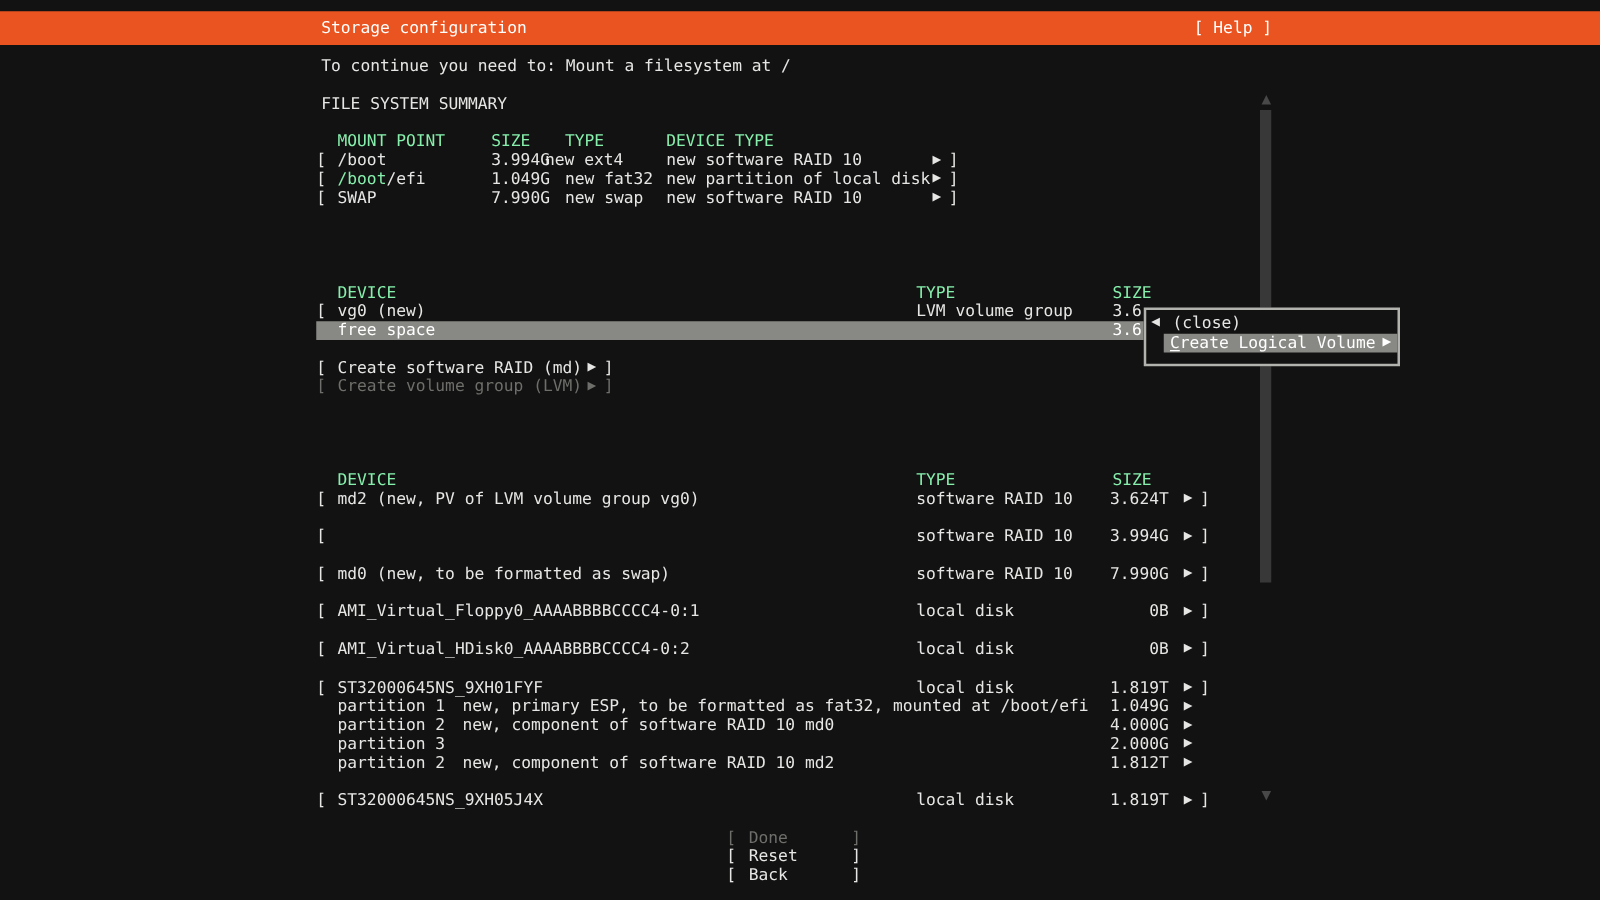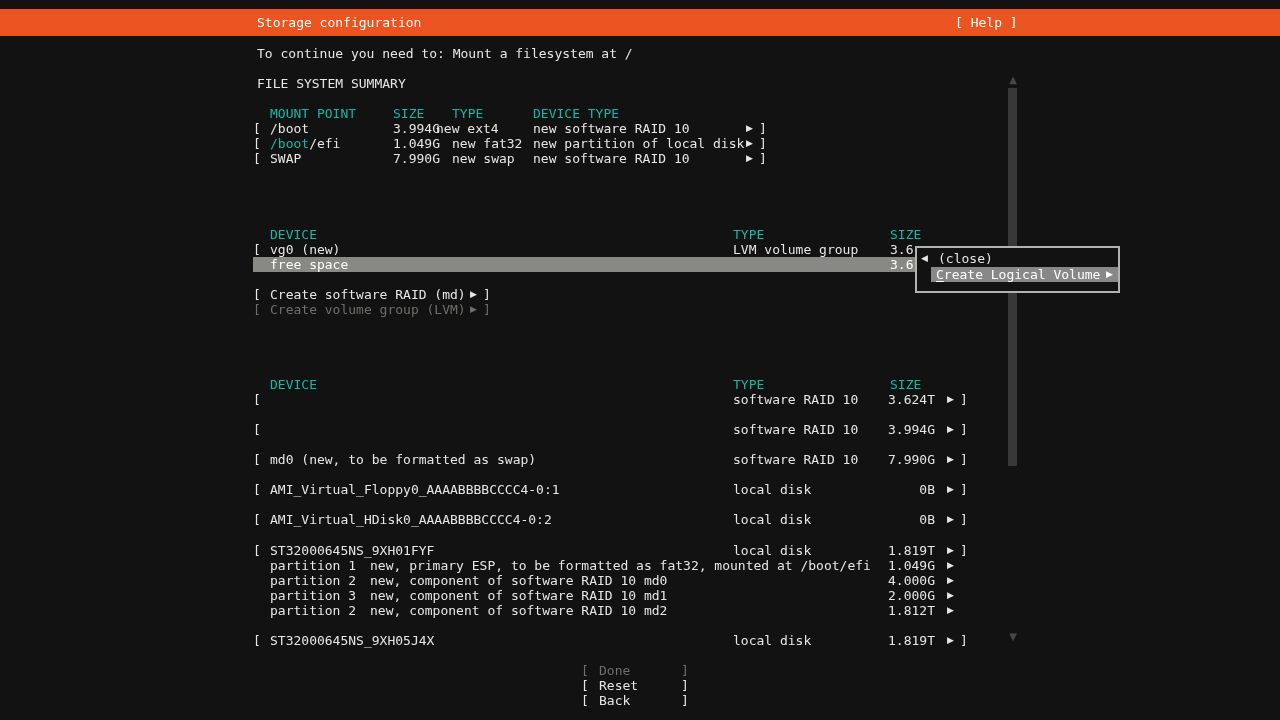--- a/index.html
+++ b/index.html
@@ -3,21 +3,21 @@
 <meta charset="utf-8">
 <style>
   html,body{margin:0;padding:0;background:#000;}
   .screen{
     position:relative;width:1280px;height:720px;background:#121212;
     font-family:"DejaVu Sans Mono",monospace;font-size:13px;color:#e6e6e4;
     overflow:hidden;
   }
   .line{position:absolute;left:0;width:100%;height:15px;line-height:15px;}
   .ps{position:absolute;height:15px;line-height:15px;white-space:pre;}
-  .muted{color:#14b8a6;}
+  .muted{color:#86efac;}
   .dim{color:#6e6e6a;}
   .arr{font-size:9px;font-family:"DejaVu Sans",sans-serif;}
   .topbar{position:absolute;top:9px;left:0;width:100%;height:27px;background:#e95420;color:#ffffff;}
   .topbar .ps{height:27px;line-height:27px;}
   .hlbar{position:absolute;left:253px;top:257px;width:662px;height:15px;background:#888884;color:#fff;}
   .hlbar .ps{color:#fff;}
   .popup{position:absolute;left:915px;top:246px;width:205px;height:47px;box-sizing:border-box;
          background:#121212;border:2px solid #b2b2ae;z-index:10;}
   .popup .ps{height:15px;line-height:15px;}
   .menu-hl{position:absolute;left:14px;top:19px;width:187px;height:15px;background:#888884;color:#fff;}
@@ -113,20 +113,21 @@
   </div>
 
   <div class="line muted" style="top:377px">
     <span class="ps" style="left:270px">DEVICE</span>
     <span class="ps" style="left:733px">TYPE</span>
     <span class="ps" style="left:890px">SIZE</span>
   </div>
 
   <div class="line" style="top:392px">
     <span class="ps" style="left:253px">[</span>
+    <span class="ps" style="left:270px">md2 (new, PV of LVM volume group vg0)</span>
     <span class="ps" style="left:733px">software RAID 10</span>
     <span class="ps" style="left:874px;width:61px;text-align:right">3.624T</span>
     <span class="ps arr" style="left:947px">▶</span>
     <span class="ps" style="left:960px">]</span>
   </div>
 
   <div class="line" style="top:422px">
     <span class="ps" style="left:253px">[</span>
     <span class="ps" style="left:733px">software RAID 10</span>
     <span class="ps" style="left:874px;width:61px;text-align:right">3.994G</span>
@@ -177,21 +178,20 @@
     <span class="ps arr" style="left:947px">▶</span>
   </div>
   <div class="line" style="top:573px">
     <span class="ps" style="left:270px">partition 2</span>
     <span class="ps" style="left:370px">new, component of software RAID 10 md0</span>
     <span class="ps" style="left:874px;width:61px;text-align:right">4.000G</span>
     <span class="ps arr" style="left:947px">▶</span>
   </div>
   <div class="line" style="top:588px">
     <span class="ps" style="left:270px">partition 3</span>
-    <span class="ps" style="left:370px">new, component of software RAID 10 md1</span>
     <span class="ps" style="left:874px;width:61px;text-align:right">2.000G</span>
     <span class="ps arr" style="left:947px">▶</span>
   </div>
   <div class="line" style="top:603px">
     <span class="ps" style="left:270px">partition 2</span>
     <span class="ps" style="left:370px">new, component of software RAID 10 md2</span>
     <span class="ps" style="left:874px;width:61px;text-align:right">1.812T</span>
     <span class="ps arr" style="left:947px">▶</span>
   </div>
 

